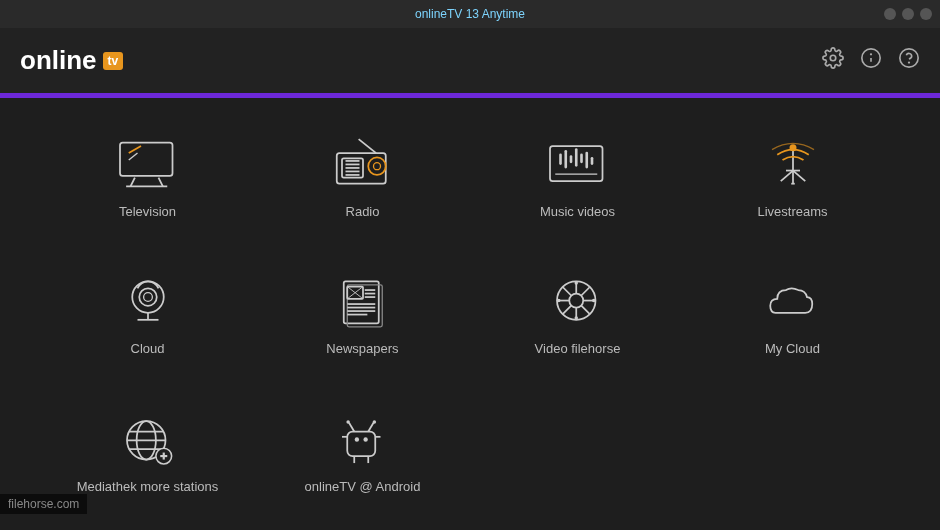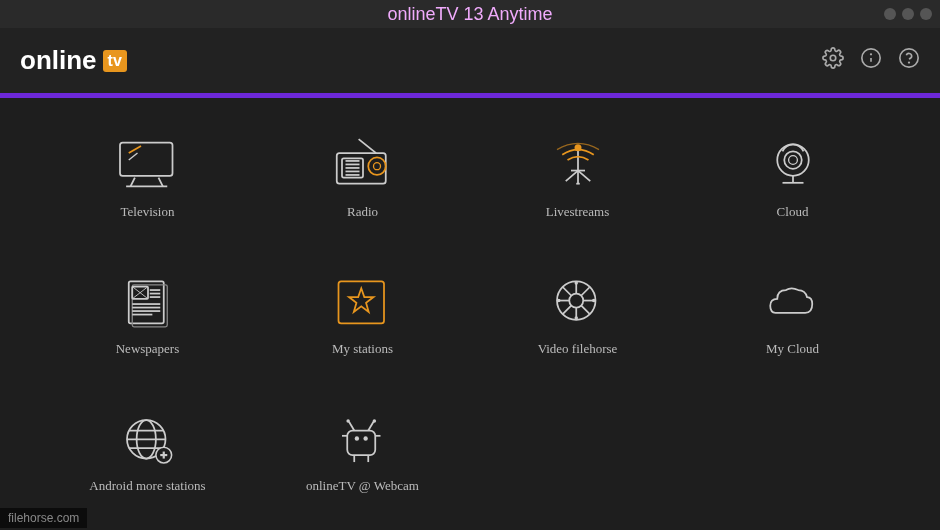--- a/index.html
+++ b/index.html
@@ -16,22 +16,22 @@
     .title-bar {
       width: 100%;
       height: 28px;
       background: #2a2a2a;
       display: flex;
       align-items: center;
       justify-content: center;
       position: relative;
     }
     .title-bar-text {
-      color: #f0abfc;
-      font-size: 18px;
+      color: #7dd3fc;
+      font-size: 12px;
     }
     .window-controls {
       position: absolute;
       right: 8px;
       top: 50%;
       transform: translateY(-50%);
       display: flex;
       gap: 6px;
     }
     .win-btn {
@@ -58,21 +58,21 @@
       gap: 4px;
     }
     .logo-online {
       font-size: 26px;
       font-weight: bold;
       color: #fff;
     }
     .logo-tv-badge {
       background: #e8961e;
       color: #fff;
-      font-size: 16px;
+      font-size: 12px;
       font-weight: bold;
       padding: 2px 5px;
       border-radius: 3px;
       margin-left: 2px;
     }
     .header-icons {
       display: flex;
       gap: 16px;
       align-items: center;
     }
@@ -103,36 +103,35 @@
     .grid-item {
       display: flex;
       flex-direction: column;
       align-items: center;
       justify-content: center;
       gap: 10px;
       cursor: pointer;
       padding: 10px;
       border-radius: 4px;
       transition: background 0.15s;
-      font-family: Liberation Serif, serif;
     }
     .grid-item svg {
       width: 70px;
       height: 60px;
     }
     .grid-label {
       font-size: 13px;
       color: #bbb;
       text-align: center;
     }
 
     
     .watermark {
       position: fixed;
-      bottom: 2px;
+      bottom: 16px;
       left: 0;
       background: rgba(0,0,0,0.6);
       padding: 3px 8px;
       font-size: 12px;
       color: #888;
     }
   </style>
 </head>
 <body>
 
@@ -206,20 +205,36 @@
         <line x1="20" y1="45" x2="36" y2="45"></line>
 
         <circle cx="56" cy="35" r="10" stroke="#e8961e" stroke-width="2"></circle>
         <circle cx="56" cy="35" r="4" stroke="#e8961e" stroke-width="1.5"></circle>
 
         <line x1="55" y1="20" x2="35" y2="4" stroke="#ccc" stroke-width="2"></line>
       </svg>
       <span class="grid-label">Radio</span>
     </div>
 
+    <div class="grid-item">
+      <svg viewBox="0 0 80 65" fill="none" stroke="#ccc" stroke-width="2">
+        <rect x="8" y="12" width="60" height="40" rx="3"></rect>
+
+        <line x1="20" y1="32" x2="20" y2="22" stroke="#ccc" stroke-width="3" stroke-linecap="round"></line>
+        <line x1="26" y1="36" x2="26" y2="18" stroke="#ccc" stroke-width="3" stroke-linecap="round"></line>
+        <line x1="32" y1="30" x2="32" y2="24" stroke="#ccc" stroke-width="3" stroke-linecap="round"></line>
+        <line x1="38" y1="34" x2="38" y2="16" stroke="#ccc" stroke-width="3" stroke-linecap="round"></line>
+        <line x1="44" y1="30" x2="44" y2="22" stroke="#ccc" stroke-width="3" stroke-linecap="round"></line>
+        <line x1="50" y1="36" x2="50" y2="20" stroke="#ccc" stroke-width="3" stroke-linecap="round"></line>
+        <line x1="56" y1="32" x2="56" y2="26" stroke="#ccc" stroke-width="3" stroke-linecap="round"></line>
+
+        <line x1="14" y1="44" x2="62" y2="44" stroke="#ccc" stroke-width="1.5"></line>
+      </svg>
+      <span class="grid-label">Music videos</span>
+    </div>
 
     <div class="grid-item">
       <svg viewBox="0 0 80 65" fill="none" stroke="#ccc" stroke-width="2">
 
         <line x1="38" y1="55" x2="42" y2="55"></line>
         <line x1="40" y1="14" x2="40" y2="55"></line>
         <line x1="32" y1="40" x2="48" y2="40"></line>
         <line x1="26" y1="52" x2="40" y2="40"></line>
         <line x1="54" y1="52" x2="40" y2="40"></line>
 
@@ -264,28 +279,20 @@
         <line x1="42" y1="28" x2="54" y2="28"></line>
         <line x1="22" y1="36" x2="54" y2="36"></line>
         <line x1="22" y1="40" x2="54" y2="40"></line>
         <line x1="22" y1="44" x2="54" y2="44"></line>
         <line x1="22" y1="48" x2="45" y2="48"></line>
       </svg>
       <span class="grid-label">Newspapers</span>
     </div>
 
 
-    <div class="grid-item">
-      <svg viewBox="0 0 80 65" fill="none" stroke="#e8961e" stroke-width="2">
-        <rect x="12" y="10" width="52" height="48" rx="3" stroke="#e8961e"></rect>
-
-        <polygon points="38,18 41.5,28 52,28 43.5,34.5 46.5,45 38,38.5 29.5,45 32.5,34.5 24,28 34.5,28" stroke="#e8961e" stroke-width="2" fill="none"></polygon>
-      </svg>
-      <span class="grid-label">My stations</span>
-    </div>
 
     <div class="grid-item">
       <svg viewBox="0 0 80 65" fill="none" stroke="#ccc" stroke-width="2">
 
         <circle cx="38" cy="32" r="22"></circle>
         <circle cx="38" cy="32" r="8"></circle>
 
         <line x1="38" y1="10" x2="38" y2="24"></line>
         <line x1="38" y1="40" x2="38" y2="54"></line>
         <line x1="16" y1="32" x2="30" y2="32"></line>
@@ -319,21 +326,21 @@
         <ellipse cx="38" cy="34" rx="11" ry="22"></ellipse>
         <line x1="16" y1="34" x2="60" y2="34"></line>
         <line x1="18" y1="24" x2="58" y2="24"></line>
         <line x1="18" y1="44" x2="58" y2="44"></line>
 
         <circle cx="58" cy="52" r="9" fill="#1e1e1e" stroke="none"></circle>
         <line x1="54" y1="52" x2="62" y2="52" stroke="#ccc" stroke-width="2.5"></line>
         <line x1="58" y1="48" x2="58" y2="56" stroke="#ccc" stroke-width="2.5"></line>
         <circle cx="58" cy="52" r="9" stroke="#ccc" stroke-width="1.8"></circle>
       </svg>
-      <span class="grid-label">Android more stations</span>
+      <span class="grid-label">Mediathek more stations</span>
     </div>
 
     <div class="grid-item">
       <svg viewBox="0 0 80 65" fill="none" stroke="#ccc" stroke-width="2">
 
         <rect x="22" y="24" width="32" height="28" rx="6"></rect>
 
         <circle cx="33" cy="33" r="2.5" fill="#ccc" stroke="none"></circle>
         <circle cx="43" cy="33" r="2.5" fill="#ccc" stroke="none"></circle>
 
@@ -341,21 +348,21 @@
         <line x1="54" y1="30" x2="60" y2="30"></line>
 
         <line x1="30" y1="52" x2="30" y2="60"></line>
         <line x1="46" y1="52" x2="46" y2="60"></line>
 
         <line x1="30" y1="24" x2="24" y2="14"></line>
         <line x1="46" y1="24" x2="52" y2="14"></line>
         <circle cx="23" cy="13" r="2" fill="#ccc" stroke="none"></circle>
         <circle cx="53" cy="13" r="2" fill="#ccc" stroke="none"></circle>
       </svg>
-      <span class="grid-label">onlineTV @ Webcam</span>
+      <span class="grid-label">onlineTV @ Android</span>
     </div>
 
   </div>
 </div>
 
 <div class="watermark">
   <span>filehorse.com</span>
 </div>
 
 </body></html>

